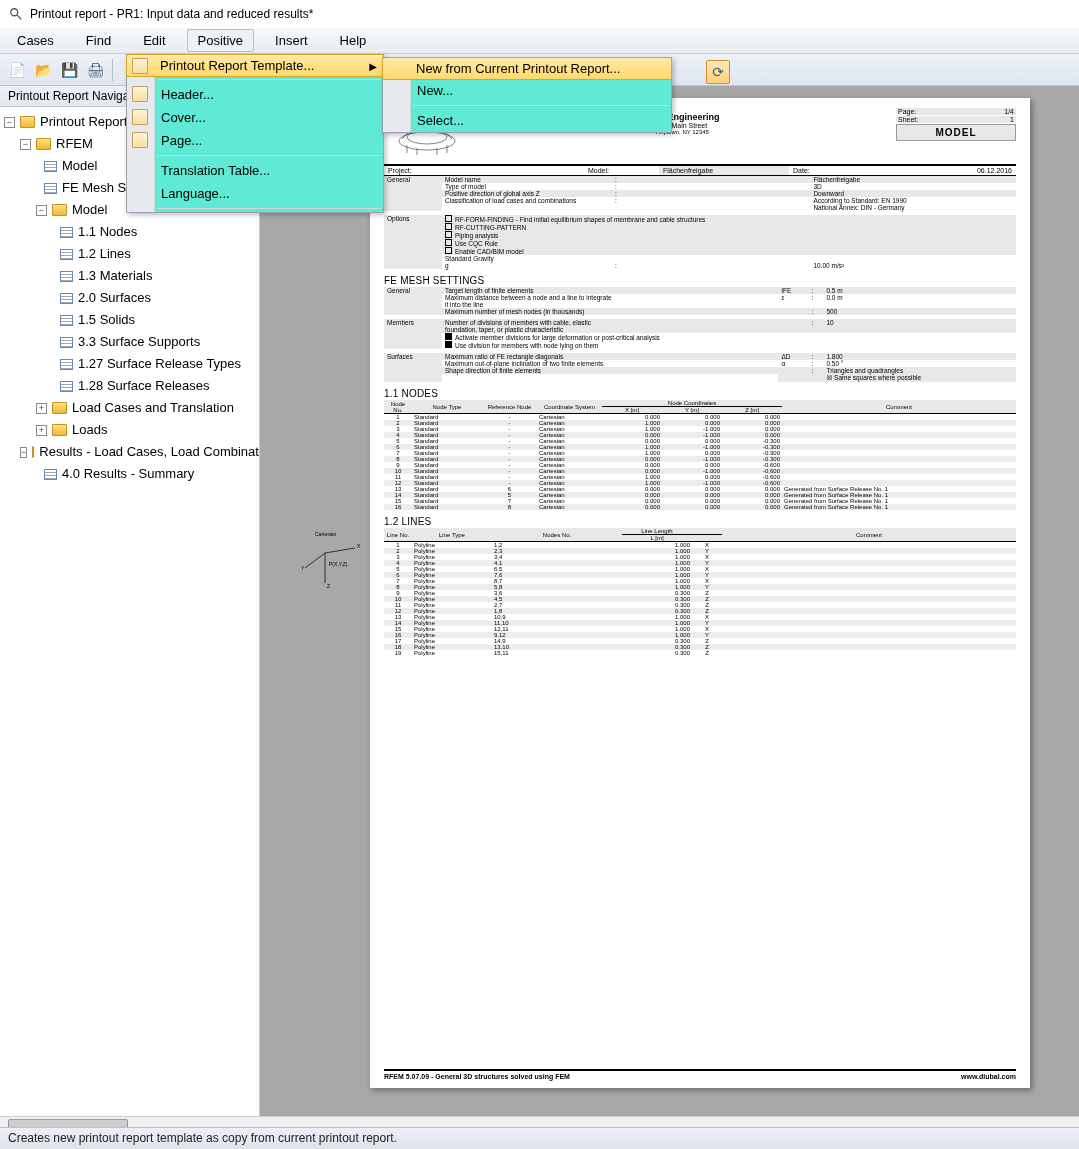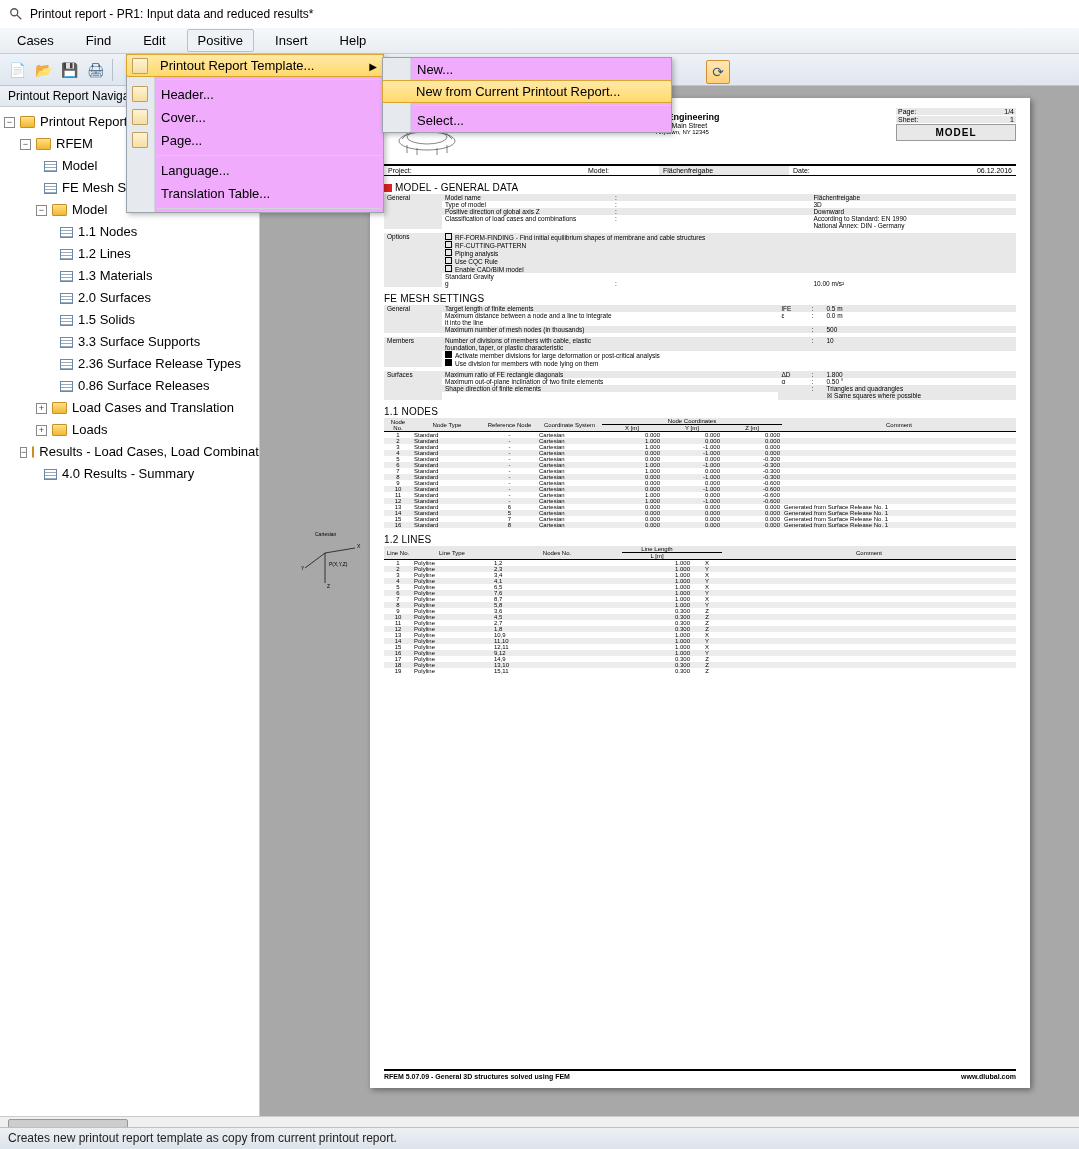--- a/index.html
+++ b/index.html
@@ -43,21 +43,21 @@
 .grey{background:#e8e8e8}
 .chk{display:inline-block;width:7px;height:7px;border:1px solid #000;margin-right:3px}
 .nt{width:100%;font-size:6px;border-collapse:collapse;table-layout:fixed}
 .nt th{background:#e8e8e8;font-weight:400;border-bottom:1px solid #000;padding:0 2px;text-align:center}
 .nt td{padding:0 2px;overflow:hidden}
 .nt tr:nth-child(even) td{background:#ececec}
 .hscroll{position:absolute;left:0;bottom:16px;right:0;height:17px;background:#f0f0f0;border-top:1px solid #ccc;display:flex;align-items:center}
 .hscroll .thumb{width:120px;height:13px;background:#cdcdcd;border:1px solid #999;margin-left:8px;border-radius:2px}
 .statusbar{position:absolute;left:0;bottom:0;right:0;height:22px;background:linear-gradient(#ecf0f5,#dde3ea);border-top:1px solid #b9c0c8;padding:3px 8px;font-size:12px;color:#222}
 
-.menu{position:absolute;background:#f0abfc;border:1px solid #9aa2ab;box-shadow:2px 2px 5px rgba(0,0,0,.25);font-size:13px}
+.menu{position:absolute;background:#5eead4;border:1px solid #9aa2ab;box-shadow:2px 2px 5px rgba(0,0,0,.25);font-size:13px}
 .menu .iconcol{position:absolute;left:0;top:0;bottom:0;width:28px;background:#e6eaef;border-right:1px solid #cfd5db}
 .menu .item{position:relative;padding:4px 22px 4px 34px;white-space:nowrap;cursor:default}
 .menu .item.hl{background:linear-gradient(#ffe9a8,#ffd96b);border:1px solid #d9a52e;border-radius:2px;margin:-1px;padding:3px 21px 3px 33px}
 .menu .sep{height:1px;background:#cfd5db;margin:3px 2px 3px 30px}
 .menu .arrow{position:absolute;right:6px;top:6px;font-size:10px}
 .menu .mico{position:absolute;left:5px;top:3px;width:16px;height:16px;border:1px solid #bfa060;background:linear-gradient(#fff3d6,#f5dfa0);border-radius:1px}
 .submenu{left:382px;top:57px;width:290px}
 .mainmenu{left:126px;top:54px;width:258px}
 .footer{position:absolute;bottom:8px;left:14px;right:14px;display:flex;justify-content:space-between;font-size:7px;border-top:2px solid #000;padding-top:2px}
 .axis{position:absolute;left:-75px;top:430px;width:70px;height:80px;font-size:6px}
@@ -141,25 +141,25 @@
       <div class="tn" style="padding-left:58px">
           <span class="tbl"></span>
           <span>1.5 Solids</span>
         </div>
       <div class="tn" style="padding-left:58px">
           <span class="tbl"></span>
           <span>3.3 Surface Supports</span>
         </div>
       <div class="tn" style="padding-left:58px">
           <span class="tbl"></span>
-          <span>2.36 Surface Release Types</span>
+          <span>1.27 Surface Release Types</span>
         </div>
       <div class="tn" style="padding-left:58px">
           <span class="tbl"></span>
-          <span>0.86 Surface Releases</span>
+          <span>1.28 Surface Releases</span>
         </div>
       <div class="tn" style="padding-left:34px">
           <span class="exp">+</span>
           <span class="fld"></span>
           <span>Load Cases and Translation</span>
         </div>
       <div class="tn" style="padding-left:34px">
           <span class="exp">+</span>
           <span class="fld"></span>
           <span>Loads</span>
@@ -212,21 +212,20 @@
         </div>
       </div>
       <div class="prjbar">
         <div style="width:200px"><span>Project:</span></div>
         <div style="width:75px"><span>Model:</span></div>
         <div style="width:130px;background:#e8e8e8">Flächenfreigabe</div>
         <div style="width:50px"><span>Date:</span></div>
         <div style="flex:1;text-align:right">06.12.2016</div>
       </div>
 
-      <div class="secT first">MODEL - GENERAL DATA</div>
       <table class="tbl1">
         <tbody>
             <tr>
               <td class="lab" rowspan="4">General</td>
               <td class="kv grey">
                 <span>Model name</span>
                 <span>:</span>
               </td>
               <td class="grey">Flächenfreigabe</td>
             </tr>
@@ -758,29 +757,29 @@
 </div>
 
 <div class="menu mainmenu">
   <div class="iconcol"></div>
   <div class="item hl"><span class="mico"></span><span>Printout Report Template...</span><span class="arrow">▶</span></div>
   <div class="sep"></div>
   <div class="item"><span class="mico"></span><span>Header...</span></div>
   <div class="item"><span class="mico"></span><span>Cover...</span></div>
   <div class="item"><span class="mico"></span><span>Page...</span></div>
   <div class="sep"></div>
+  <div class="item"><span>Translation Table...</span></div>
   <div class="item"><span>Language...</span></div>
-  <div class="item"><span>Translation Table...</span></div>
   <div class="sep"></div>
 </div>
 
 <div class="menu submenu">
   <div class="iconcol"></div>
+  <div class="item hl"><span>New from Current Printout Report...</span></div>
   <div class="item"><span>New...</span></div>
-  <div class="item hl"><span>New from Current Printout Report...</span></div>
   <div class="sep"></div>
   <div class="item"><span>Select...</span></div>
 </div>
 
 <div class="hscroll">
     <div class="thumb"></div>
   </div>
 <div class="statusbar"><span>Creates new printout report template as copy from current printout report.</span></div>
 
 </body></html>

